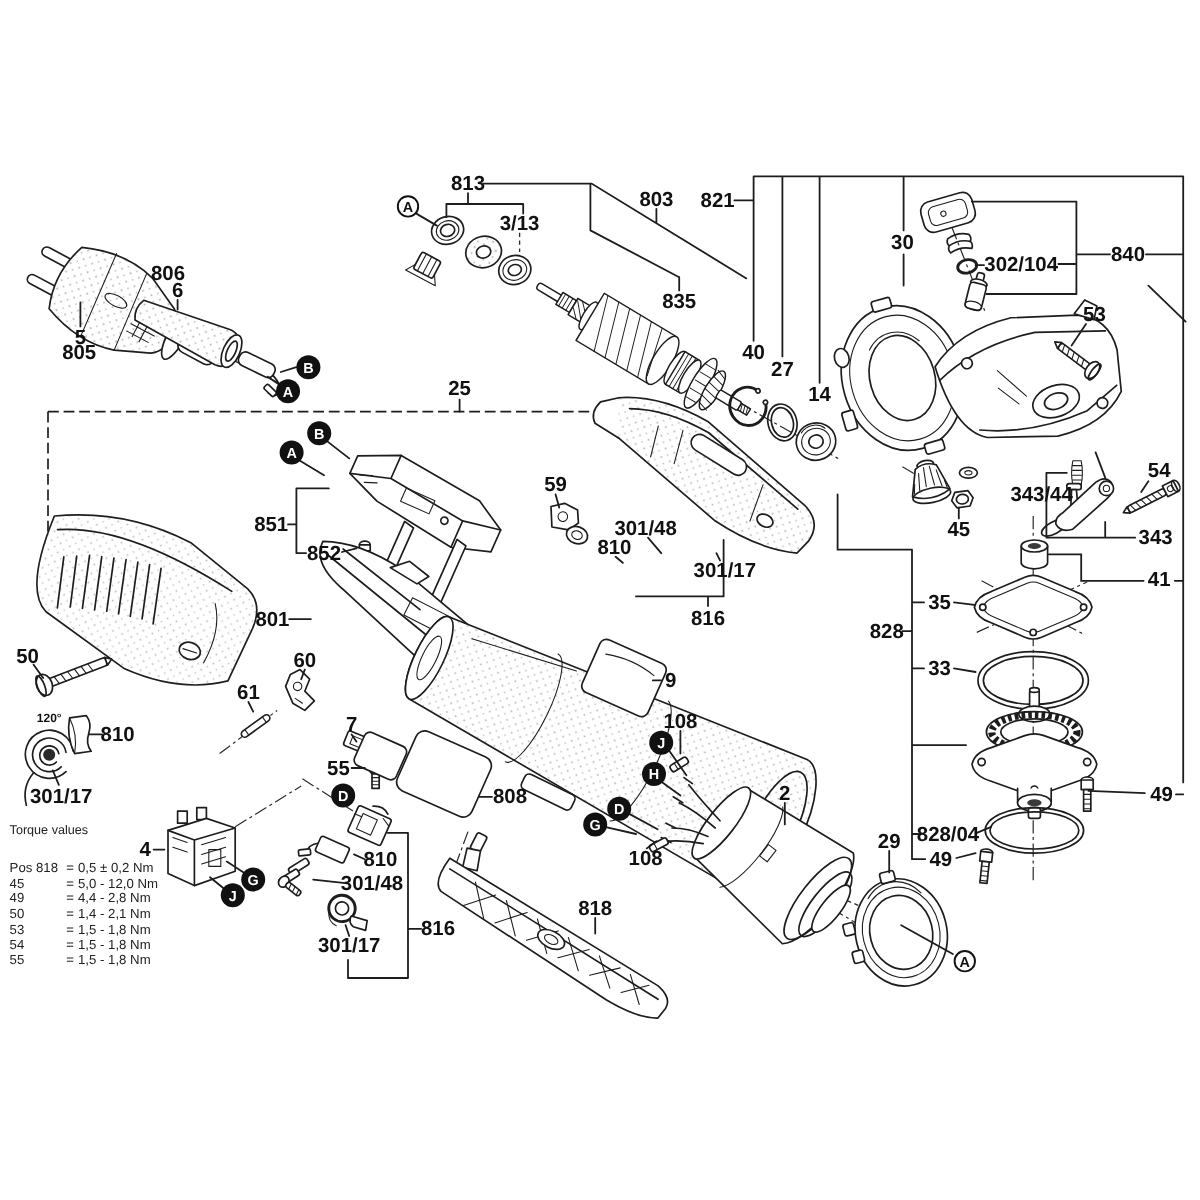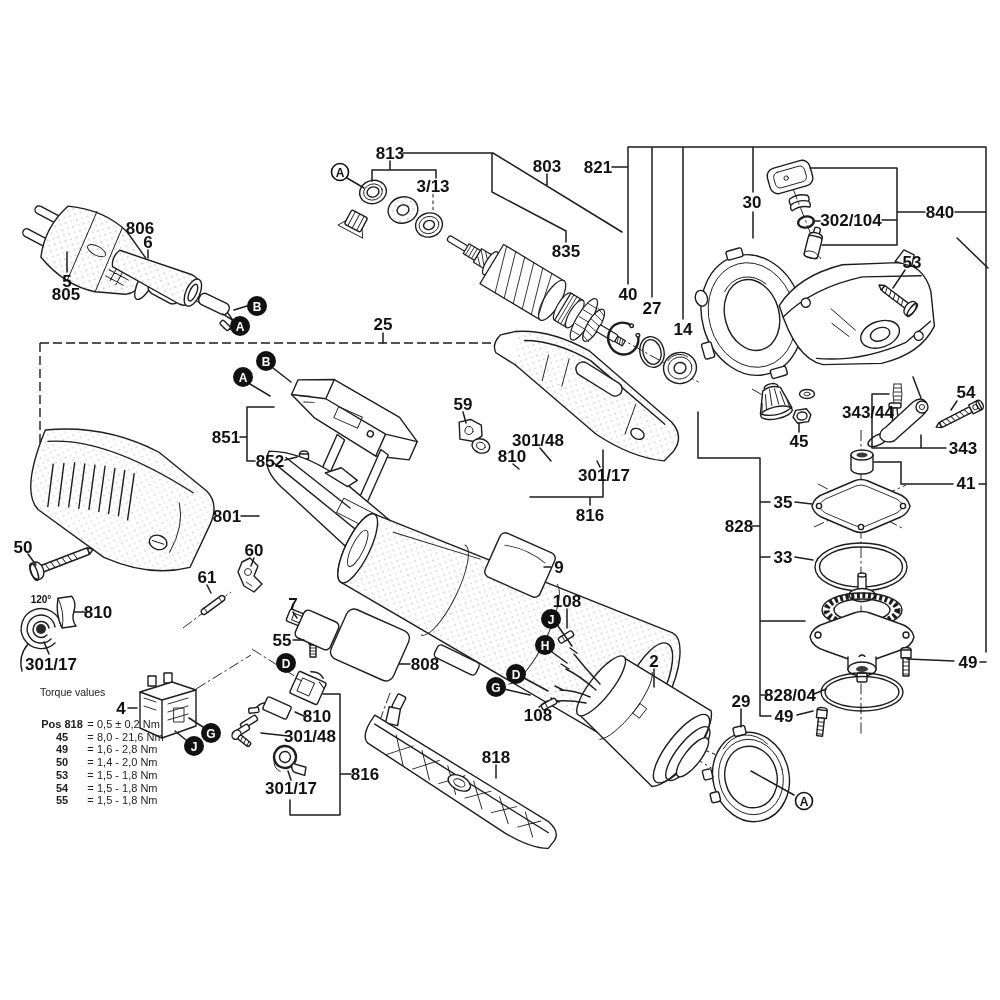--- a/index.html
+++ b/index.html
@@ -17,24 +17,24 @@
   .ds{fill:none;stroke:#2b2b2b;stroke-width:1.1;stroke-dasharray:3.5 3;}
   .callout{font-family:"Liberation Sans",sans-serif;font-weight:bold;font-size:17px;
            fill:#111;text-anchor:middle;dominant-baseline:central;}
   .callout.small{font-size:10px;}
   .badge-filled{fill:#111;stroke:none;}
   .badge-outline{fill:#fff;stroke:#111;stroke-width:1.6;}
   .badge-letter{font-family:"Liberation Sans",sans-serif;font-weight:bold;font-size:12px;
                 text-anchor:middle;dominant-baseline:central;}
   .badge-letter.filled{fill:#fff;}
   .badge-letter.outline{fill:#111;}
-  .torque{position:absolute;left:8px;top:686px;color:#222;font-size:11px;margin-left:32px;}
+  .torque{position:absolute;left:8px;top:686px;color:#222;font-size:11px;}
   .tq-title{font-size:10.5px;margin-bottom:20px;}
   .tq-row{display:flex;line-height:12.7px;white-space:nowrap;}
-  .tq-pos{width:44px;text-align:center;font-weight:bold;}
+  .tq-pos{width:44px;text-align:left;font-weight:normal;}
   .tq-eq{width:13px;text-align:center;}
   .tq-val{}
 </style>
 </head>
 <body>
 
 <div class="stage">
 <svg id="diagram" width="1000" height="1000" viewBox="0 0 1000 1000">
   <defs>
     <pattern id="stip" width="8" height="8" patternUnits="userSpaceOnUse">
@@ -639,31 +639,31 @@
 <div class="torque">
   <div class="tq-title">Torque values</div>
   <div class="tq-row">
     <span class="tq-pos">Pos 818</span>
     <span class="tq-eq">=</span>
     <span class="tq-val">0,5 ± 0,2 Nm</span>
   </div>
   <div class="tq-row">
     <span class="tq-pos">45</span>
     <span class="tq-eq">=</span>
-    <span class="tq-val">8,0 - 21,6 Nm</span>
+    <span class="tq-val">5,0 - 12,0 Nm</span>
   </div>
   <div class="tq-row">
     <span class="tq-pos">49</span>
     <span class="tq-eq">=</span>
-    <span class="tq-val">1,6 - 2,8 Nm</span>
+    <span class="tq-val">4,4 - 2,8 Nm</span>
   </div>
   <div class="tq-row">
     <span class="tq-pos">50</span>
     <span class="tq-eq">=</span>
-    <span class="tq-val">1,4 - 2,0 Nm</span>
+    <span class="tq-val">1,4 - 2,1 Nm</span>
   </div>
   <div class="tq-row">
     <span class="tq-pos">53</span>
     <span class="tq-eq">=</span>
     <span class="tq-val">1,5 - 1,8 Nm</span>
   </div>
   <div class="tq-row">
     <span class="tq-pos">54</span>
     <span class="tq-eq">=</span>
     <span class="tq-val">1,5 - 1,8 Nm</span>

